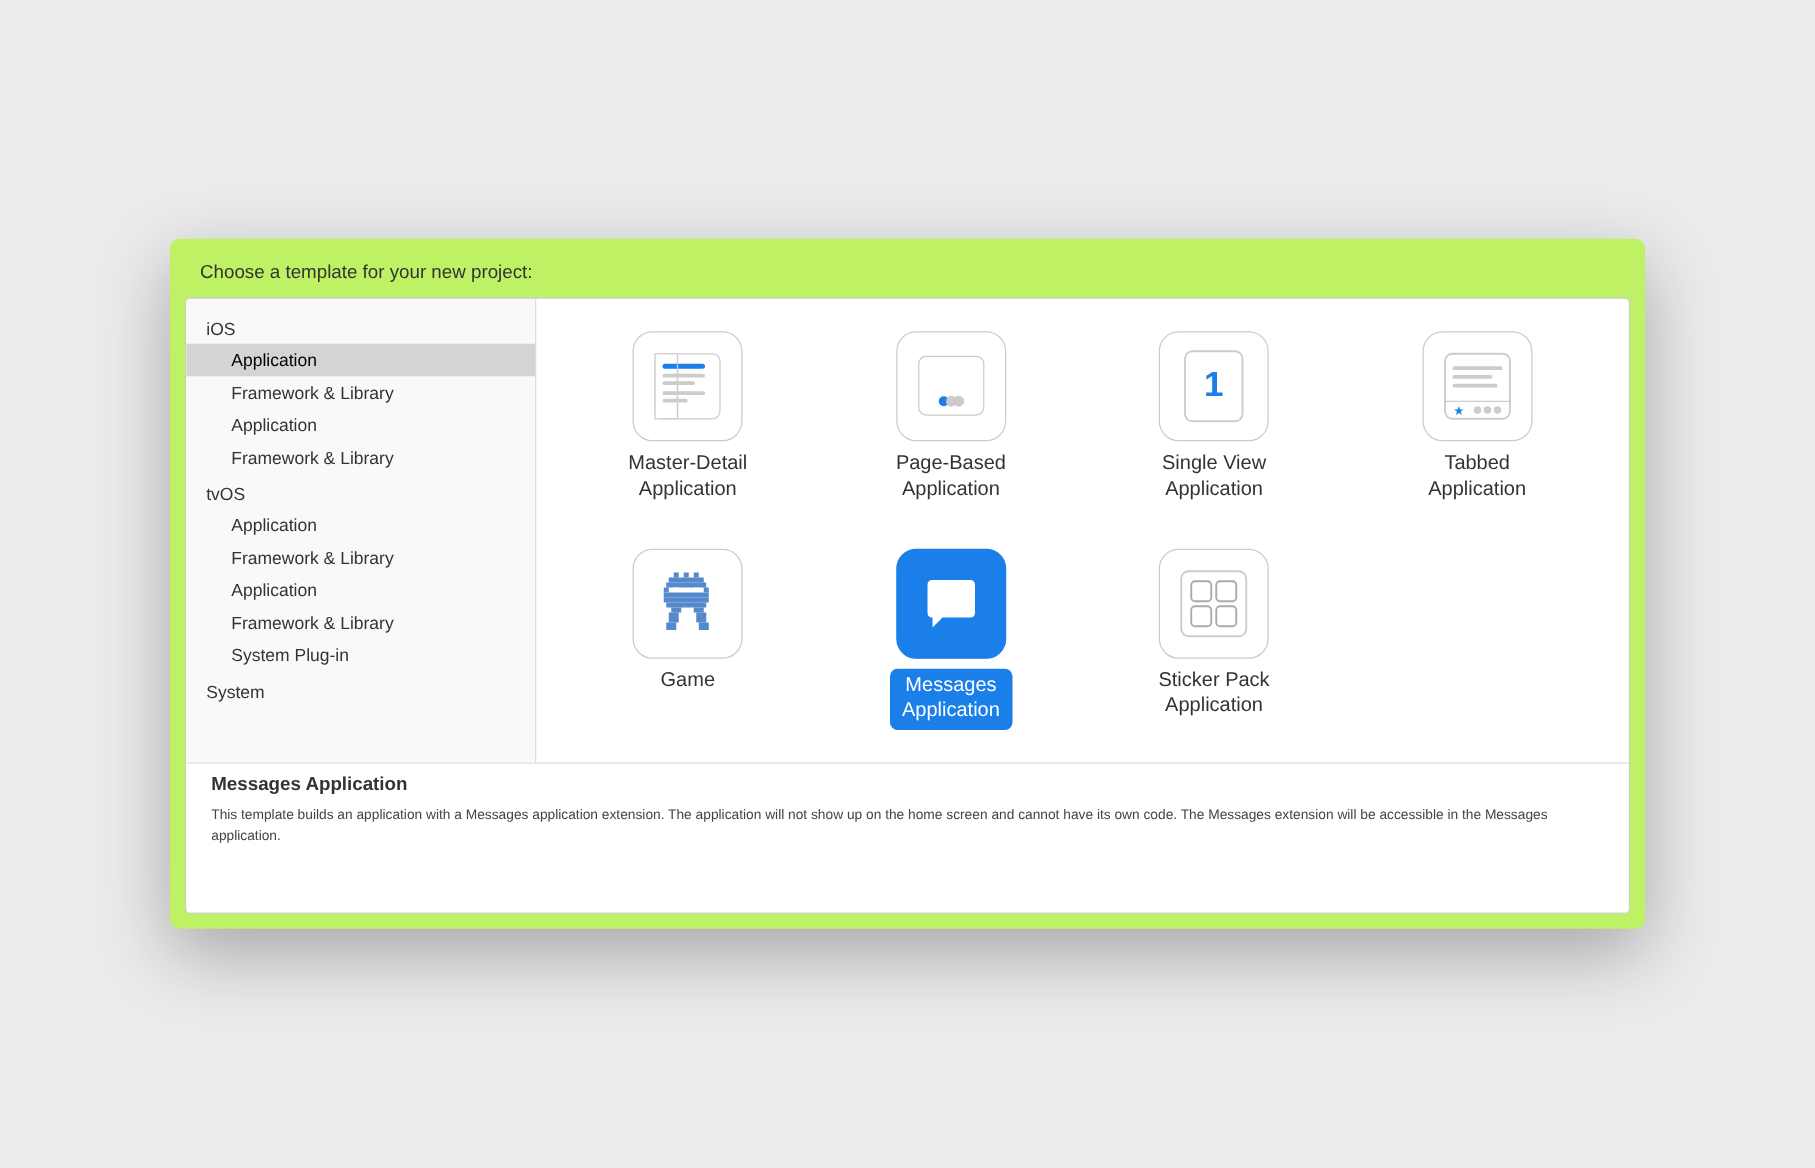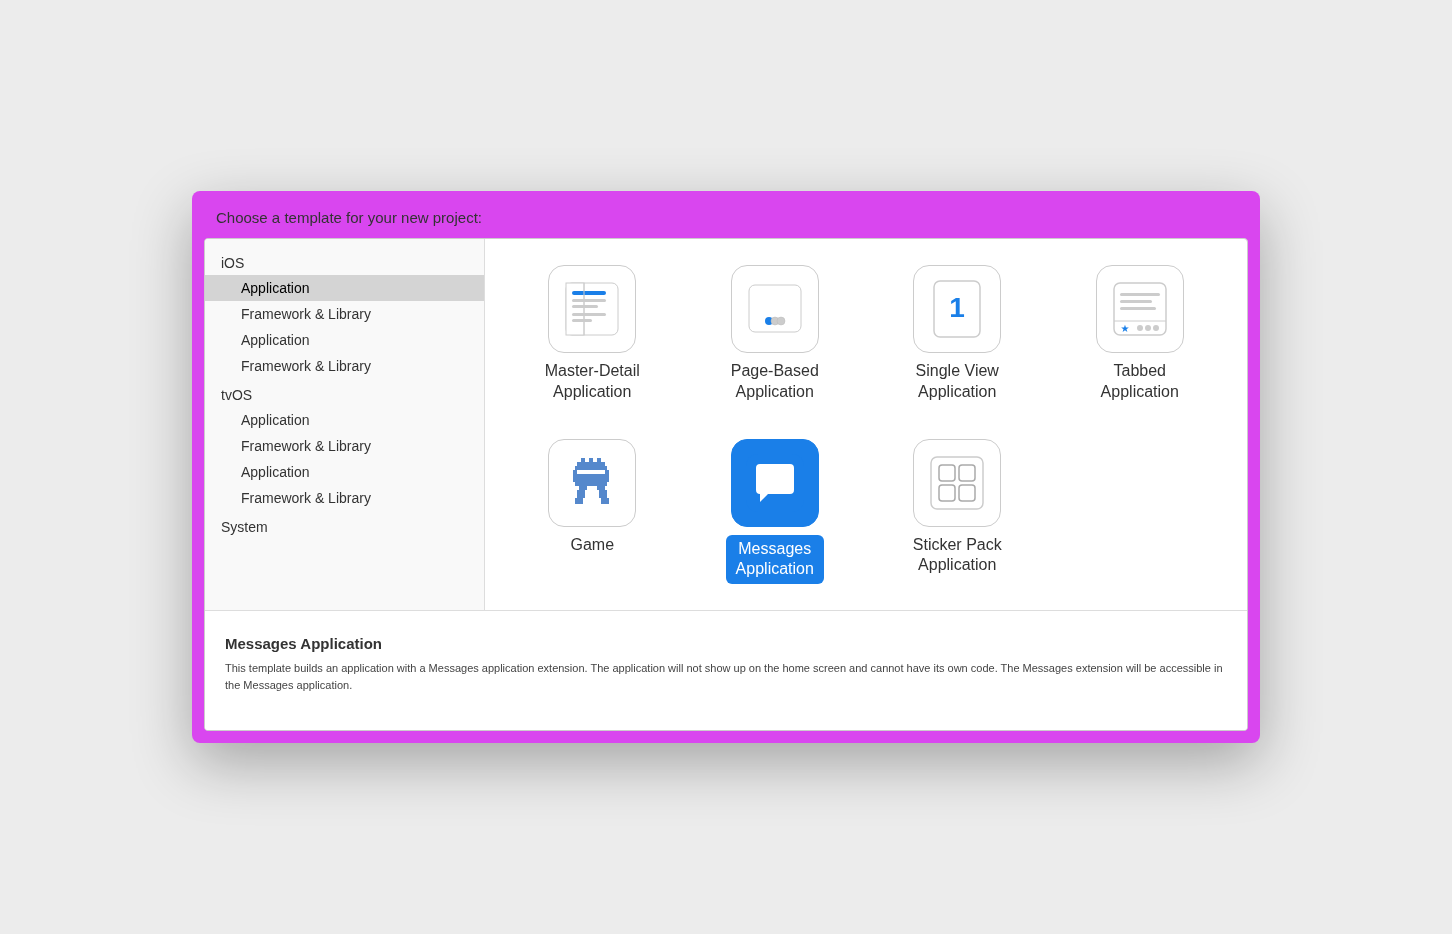--- a/index.html
+++ b/index.html
@@ -6,24 +6,24 @@
     body {
       font-family: -apple-system, BlinkMacSystemFont, "Helvetica Neue", Arial, sans-serif;
       background: #ececec;
       display: flex;
       justify-content: center;
       align-items: center;
       min-height: 100vh;
       padding: 20px;
     }
     .dialog {
-      background: #d946ef;
+      background: #bef264;
       border-radius: 8px;
       box-shadow: 0 20px 60px rgba(0,0,0,0.3);
-      width: 1068px;
+      width: 1180px;
       max-width: 100%;
       overflow: hidden;
     }
     .dialog-title {
       font-size: 15px;
       color: #333;
       padding: 18px 24px 12px;
       font-weight: 400;
     }
     .dialog-body {
@@ -111,21 +111,21 @@
     }
     .template-label {
       font-size: 16px;
       text-align: center;
       color: #333;
       line-height: 1.3;
     }
     
     .description-area {
       border-top: 1px solid #ddd;
-      padding: 24px 20px;
+      padding: 8px 20px;
       background: white;
       min-height: 120px;
     }
     .description-title {
       font-size: 15px;
       font-weight: 600;
       color: #333;
       margin-bottom: 8px;
     }
     .description-text {
@@ -150,20 +150,21 @@
 
         <div class="sidebar-item">Application</div>
         <div class="sidebar-item">Framework &amp; Library</div>
 
         <div class="sidebar-section-header">tvOS</div>
         <div class="sidebar-item">Application</div>
         <div class="sidebar-item">Framework &amp; Library</div>
 
         <div class="sidebar-item">Application</div>
         <div class="sidebar-item">Framework &amp; Library</div>
+        <div class="sidebar-item">System Plug-in</div>
 
         <div class="sidebar-section-header">System</div>
       </div>
 
       <div class="content-area">
         <div class="template-grid">
 
           <div class="template-item">
             <div class="template-icon-wrap">
               <svg width="60" height="60" viewBox="0 0 60 60">

